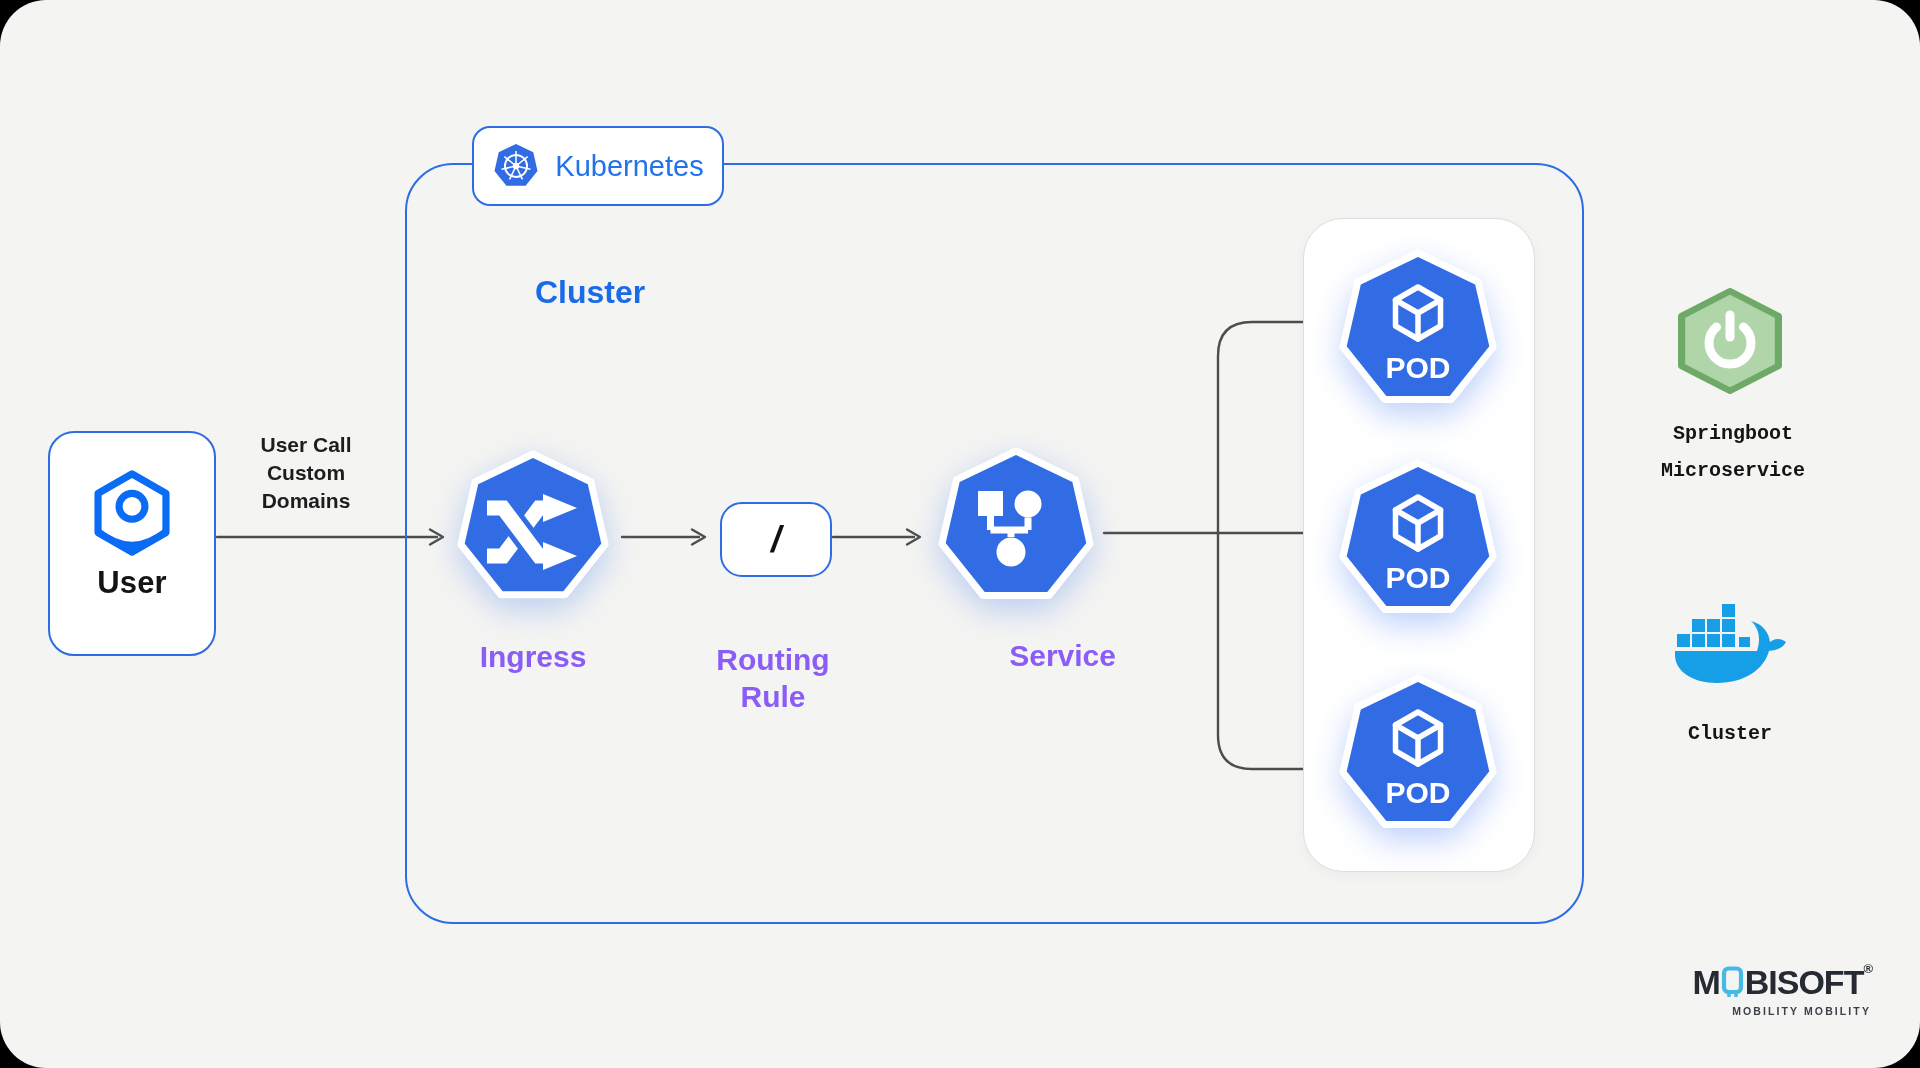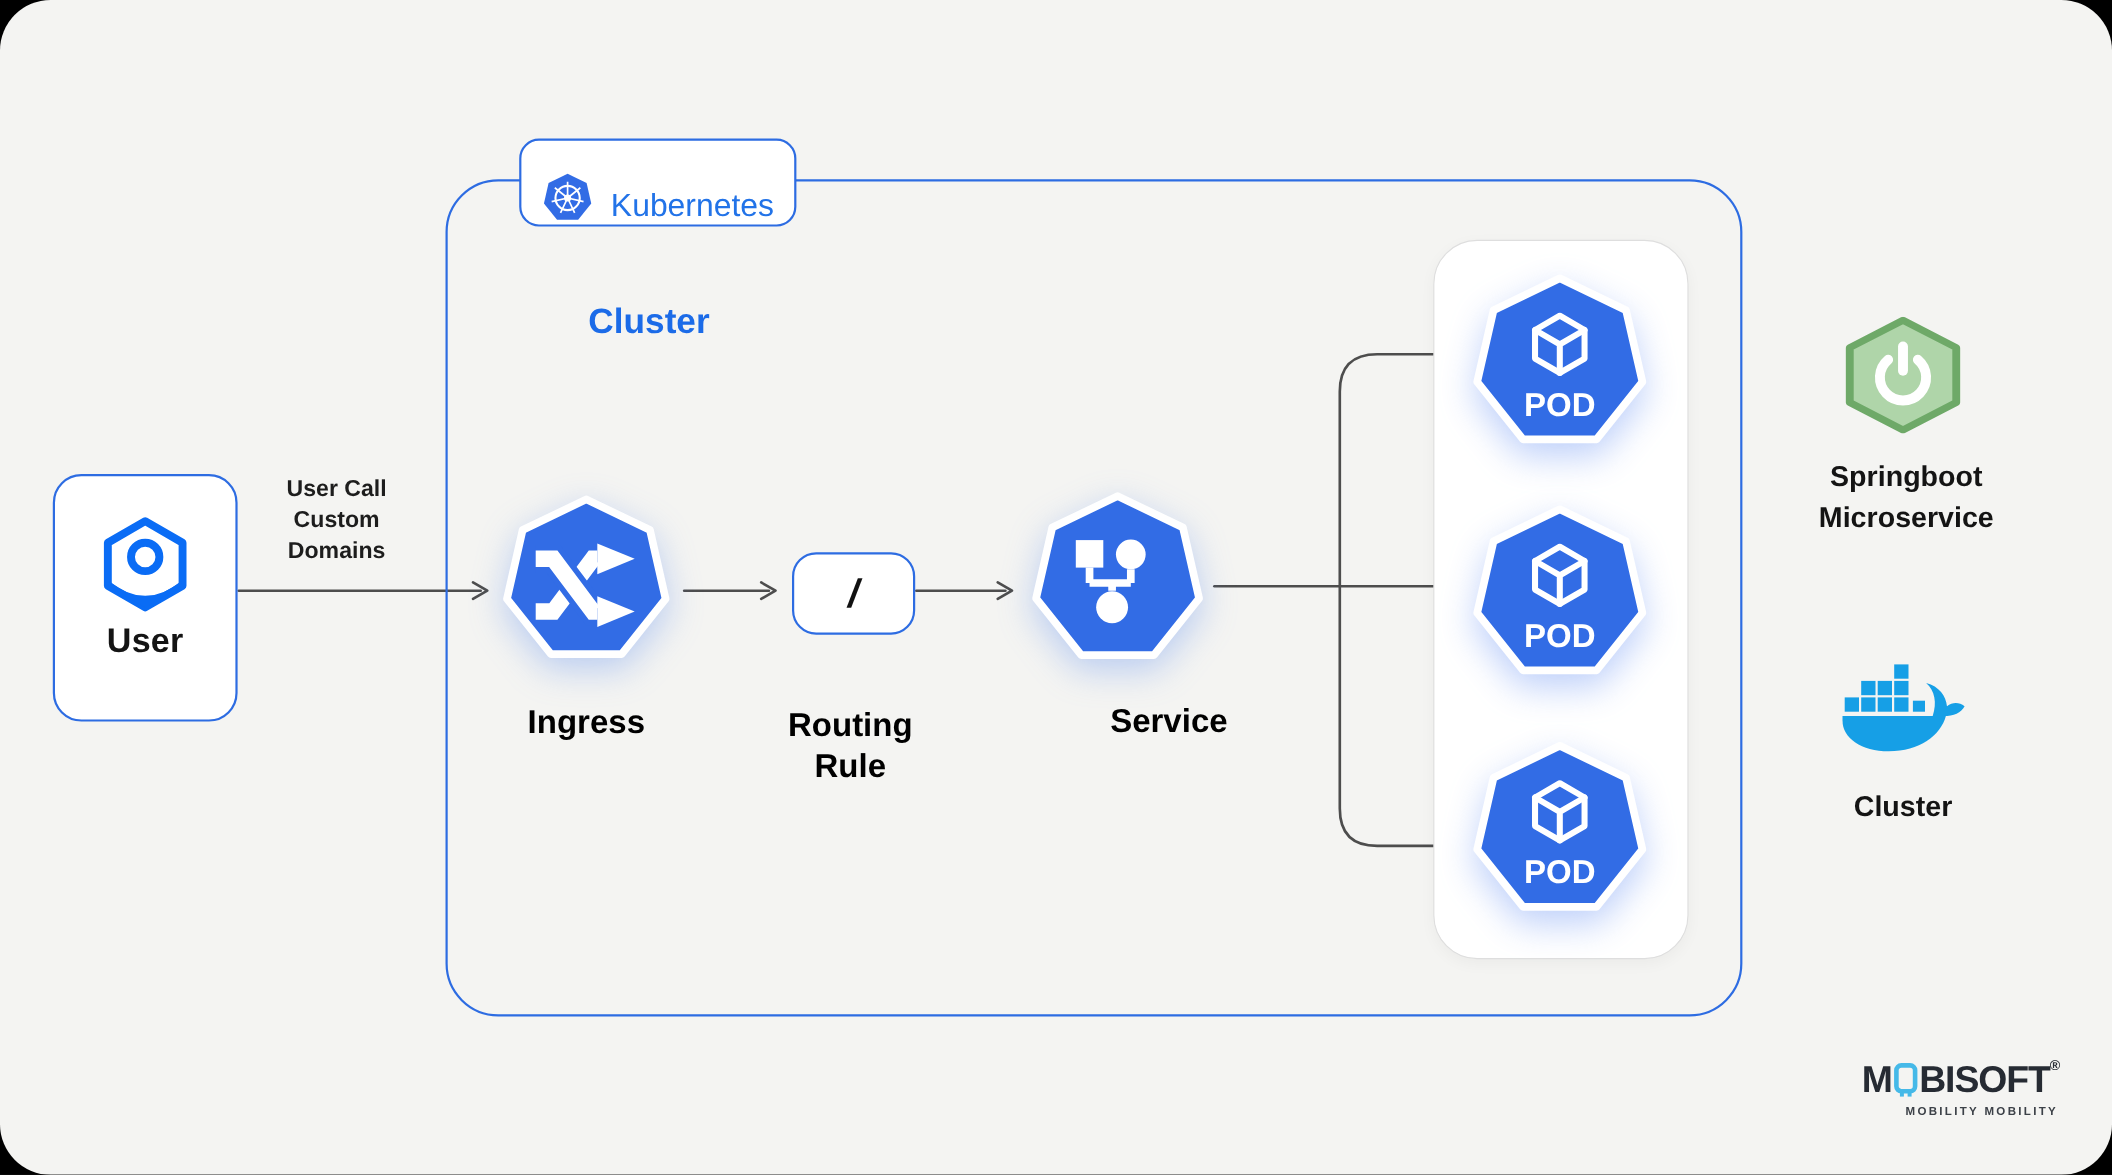--- a/index.html
+++ b/index.html
@@ -16,40 +16,40 @@
   .user-box svg{margin-top:36px;}
   .node-label{font-size:31px;font-weight:700;color:#141414;letter-spacing:.2px;}
   .user-box .node-label{margin-top:8px;}
 
   .arrow-label{left:212px;top:431px;width:188px;text-align:center;
                font-size:21px;font-weight:600;color:#1d1d1d;line-height:28px;}
 
   .cluster{left:405px;top:163px;width:1175px;height:757px;
            border:2px solid #2d6ce2;border-radius:48px;}
   .k8s-badge{left:472px;top:126px;width:248px;height:76px;background:#fff;
-             border:2px solid #2d6ce2;border-radius:18px;display:flex;align-items:flex-end;
+             border:2px solid #2d6ce2;border-radius:18px;display:flex;align-items:center;
              justify-content:center;gap:15px;}
   .k8s-badge span{font-size:29px;font-weight:500;color:#2273e8;}
   .cluster-label{left:500px;top:262px;width:180px;text-align:center;
                  font-size:32px;font-weight:700;color:#1b6be8;margin-top:12px;}
 
   .hepta{filter:drop-shadow(0 10px 16px rgba(90,140,240,.38));}
-  .caption{ text-align:center;font-size:30px;font-weight:700;color:#000000;line-height:37px;}
+  .caption{ text-align:center;font-size:30px;font-weight:700;color:#8b5cf6;line-height:37px;}
 
   .routing-box{left:720px;top:502px;width:108px;height:71px;background:#fff;
                border:2px solid #2d6ce2;border-radius:22px;display:flex;
                align-items:center;justify-content:center;}
   .routing-box span{font-size:36px;font-weight:700;font-style:italic;color:#111;}
 
   .pod-wrap{left:1303px;top:218px;width:230px;height:652px;background:#fff;
             border:1.5px solid #dedede;border-radius:40px;
             box-shadow:0 4px 14px rgba(0,0,0,.04);}
   .pod{filter:drop-shadow(0 12px 16px rgba(110,150,245,.45));}
 
-  .right-label{text-align:center;font-size:26px;font-weight:700;color:#141414;line-height:37px;}
+  .right-label{text-align:center;font-size:20px;font-weight:700;color:#141414;line-height:37px;font-family:Liberation Mono, monospace;}
 
   
   .mobisoft{left:1698px;top:963px;width:175px;display:flex;flex-direction:column;align-items:flex-end;}
   .logo-row{display:flex;align-items:center;}
   .logo-text{font-size:34px;font-weight:800;color:#262b33;letter-spacing:-1px;}
   .logo-row svg{margin:0 1px 2px 1px;}
   .reg{font-size:13px;font-weight:700;color:#262b33;align-self:flex-start;margin-top:-2px;}
   .tagline{font-size:10.5px;font-weight:600;letter-spacing:2.1px;color:#3c4148;margin-top:3px;margin-right:2px;}
 </style>
 </head>

